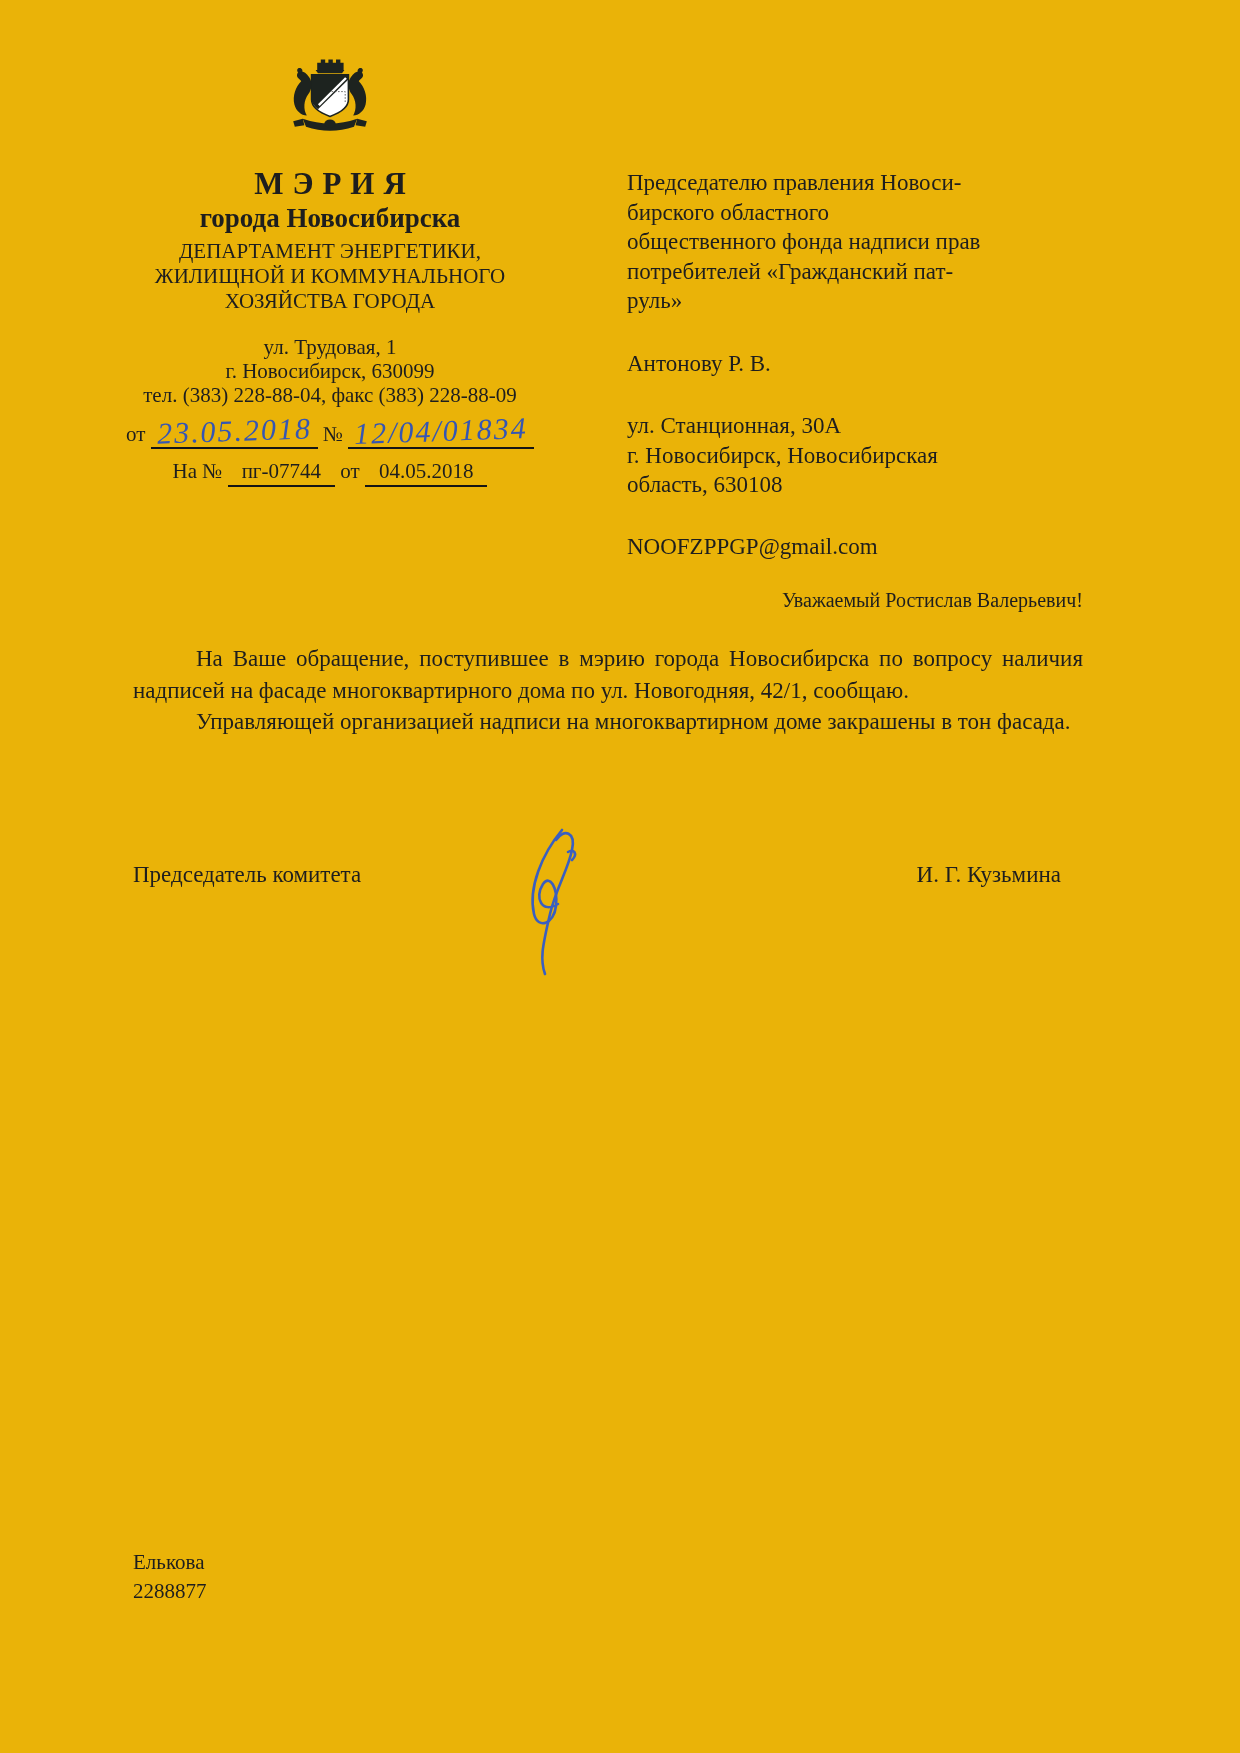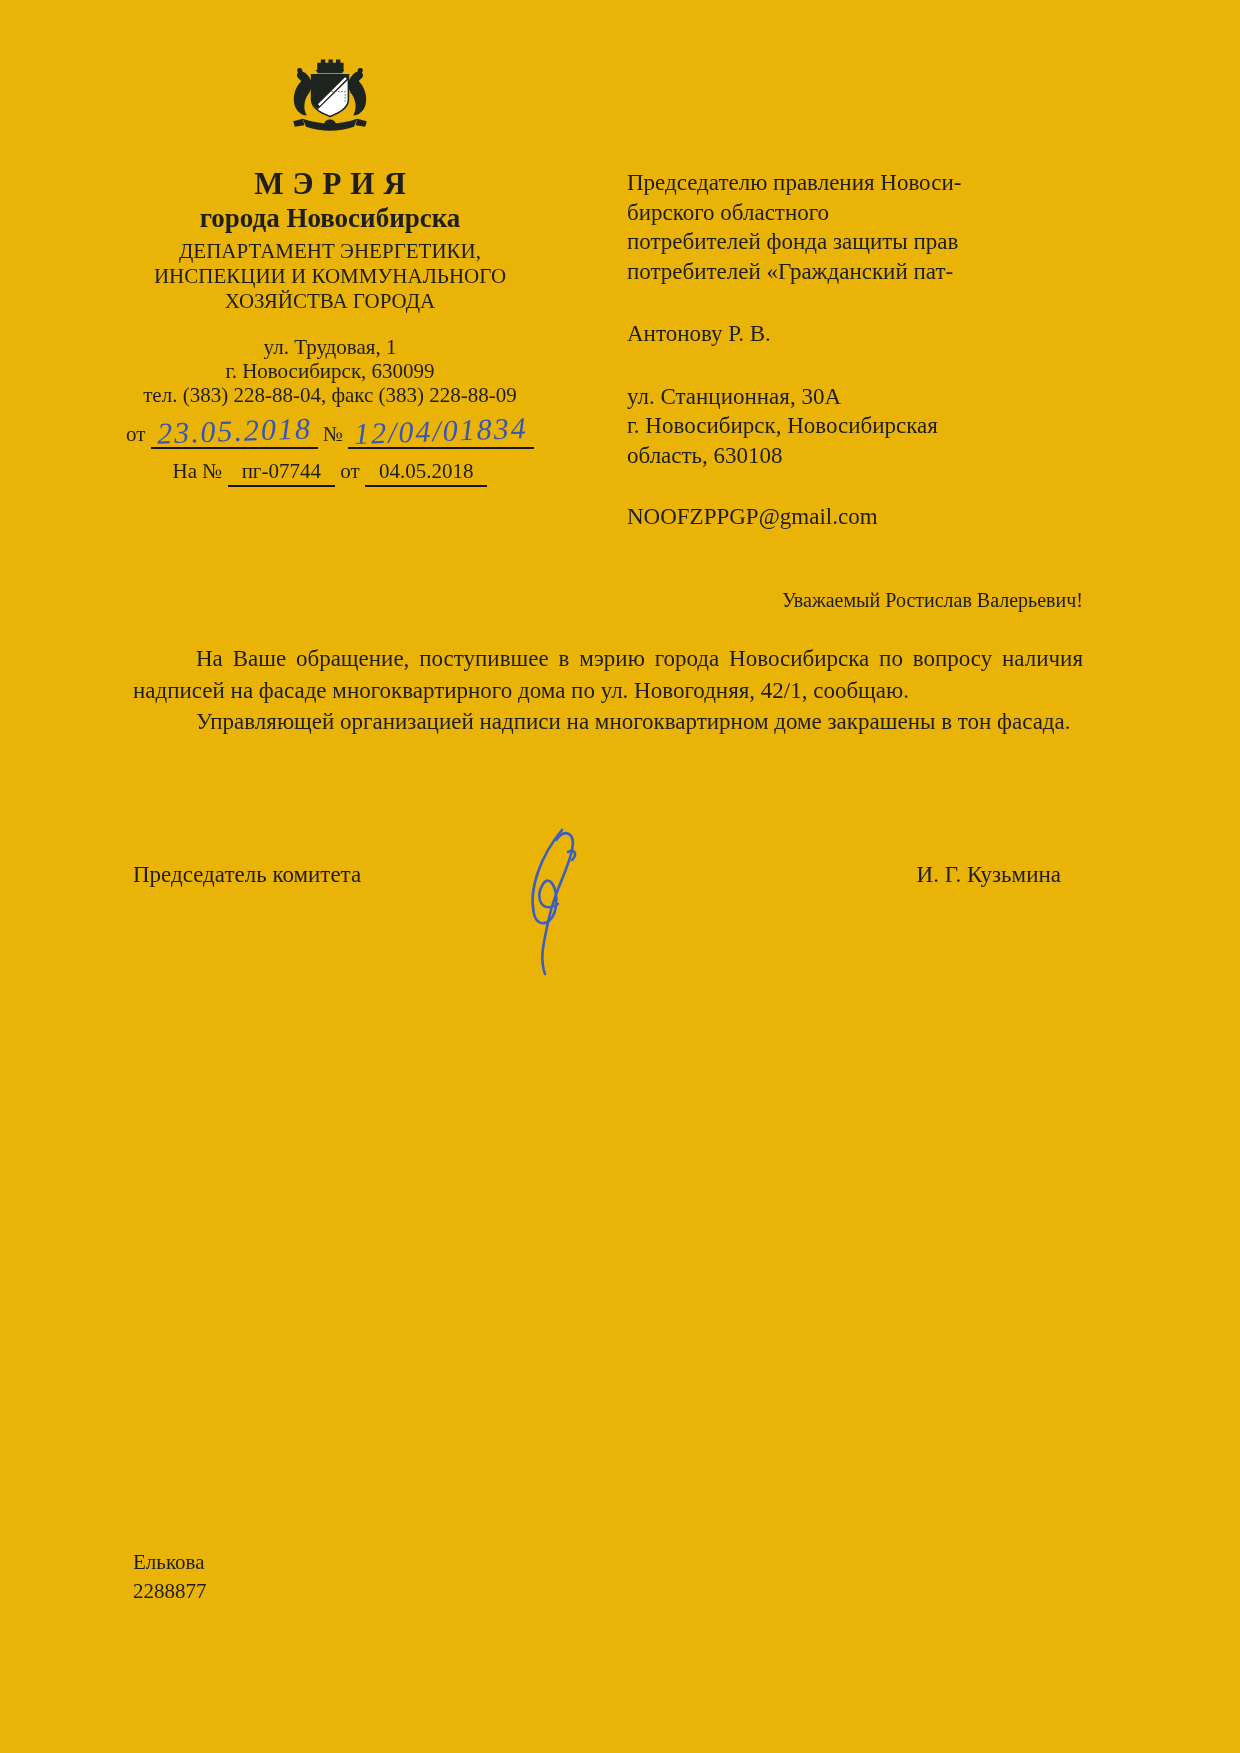--- a/index.html
+++ b/index.html
@@ -107,21 +107,21 @@
         <path d="M106,79 L94,76 L92,84 L104,86 Z"></path>
         <ellipse cx="60" cy="82" rx="7" ry="5"></ellipse>
       </g>
     </svg>
 
     <div class="lh-title">МЭРИЯ</div>
     <div class="lh-subtitle">города Новосибирска</div>
 
     <div class="lh-dept">
       <div>ДЕПАРТАМЕНТ ЭНЕРГЕТИКИ,</div>
-      <div>ИНСПЕКЦИИ И КОММУНАЛЬНОГО</div>
+      <div>ЖИЛИЩНОЙ И КОММУНАЛЬНОГО</div>
       <div>ХОЗЯЙСТВА ГОРОДА</div>
     </div>
 
 
     <div class="lh-address">
       <div>ул. Трудовая, 1</div>
       <div>г. Новосибирск, 630099</div>
       <div>тел. (383) 228-88-04, факс (383) 228-88-09</div>
     </div>
 
@@ -137,22 +137,23 @@
       <span class="typed-val">пг-07744</span>
       <span>от</span>
       <span class="typed-val">04.05.2018</span>
     </div>
   </div>
 
   <div class="recipient">
     <div>
       <div>Председателю правления Новоси-</div>
       <div>бирского  областного</div>
-      <div>потребителей фонда защиты прав</div>
+      <div>общественного фонда надписи прав</div>
       <div>потребителей «Гражданский пат-</div>
+      <div>руль»</div>
     </div>
     <div class="name">Антонову Р. В.</div>
     <div class="addr">
       <div>ул. Станционная, 30А</div>
       <div>г. Новосибирск, Новосибирская</div>
       <div>область,  630108</div>
     </div>
     <div class="email">NOOFZPPGP@gmail.com</div>
   </div>
 

